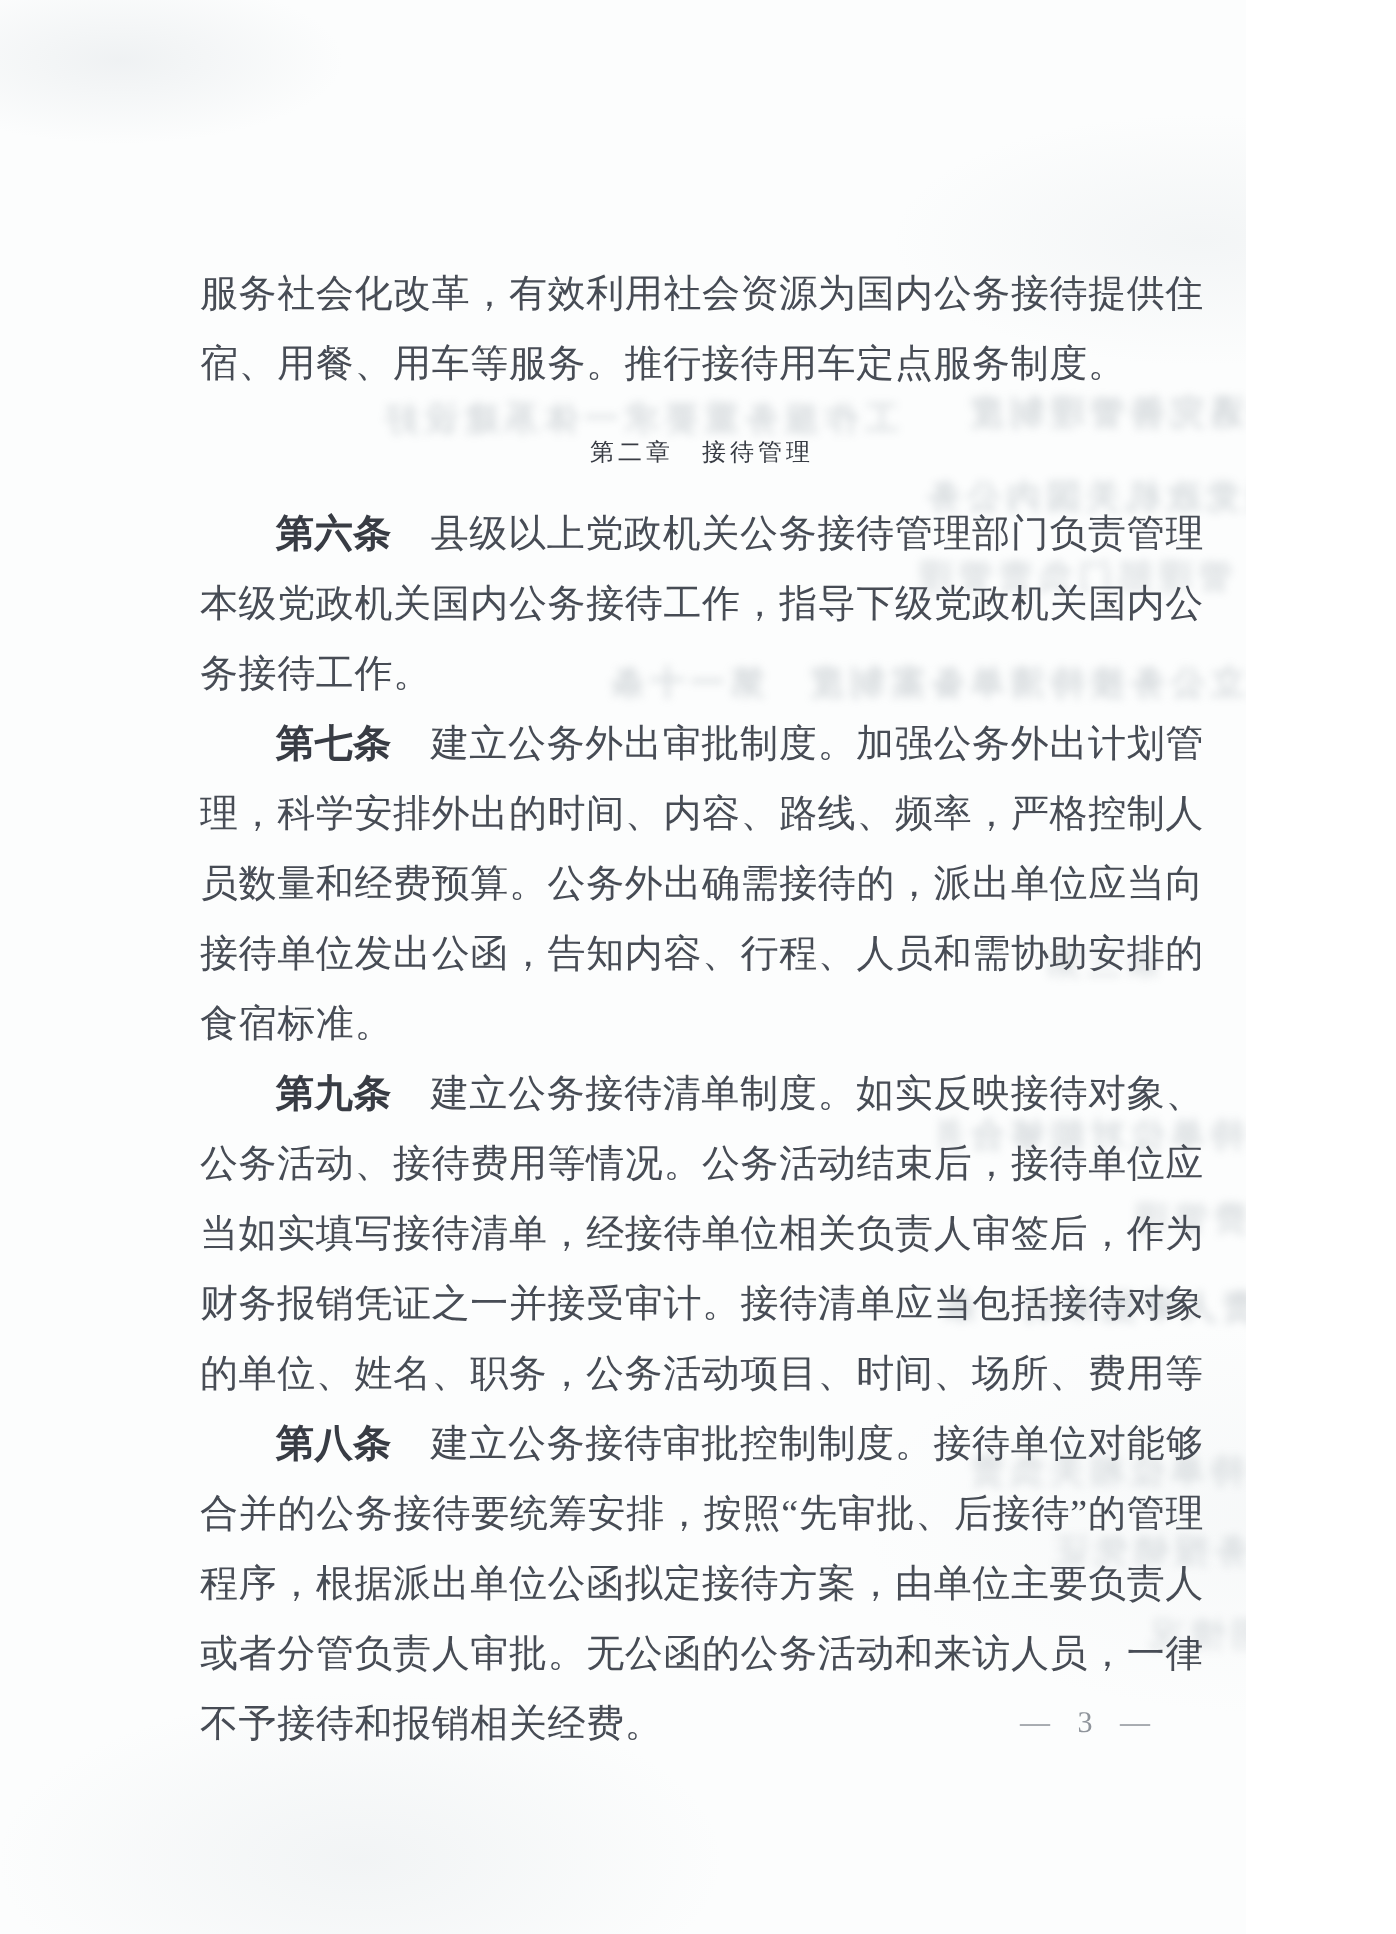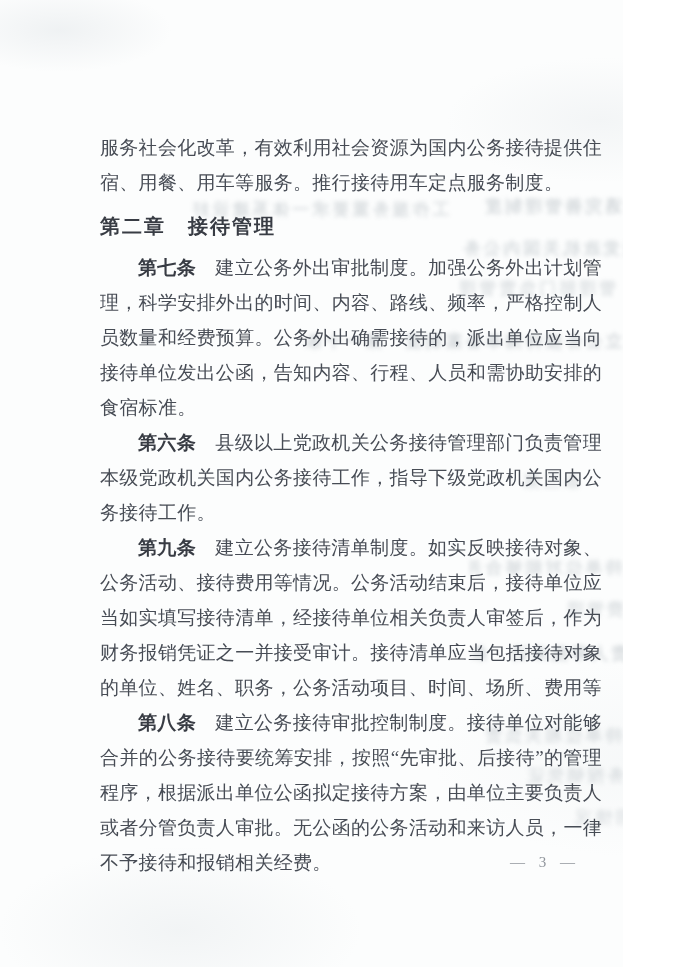--- a/index.html
+++ b/index.html
@@ -50,22 +50,23 @@
     line-height:35px;
     letter-spacing:.3px;
     text-align:justify;
     text-justify:inter-ideograph;
   }
   .para{margin:0;}
   .para.art{text-indent:2em;}
   .para b{font-weight:700;color:#383c44;}
   .chapter{
     margin:9px 0 6px 0;
-    font-size:20px;
-    font-weight:700;
+    text-align:center;
+    font-size:12px;
+    font-weight:400;
     color:#383c44;
     letter-spacing:2px;
     line-height:35px;
   }
   .footer{
     position:absolute;
     top:854px;left:0;width:580px;
     text-align:right;
     color:#8f949b;
     font-size:15px;
@@ -92,22 +93,22 @@
       <div class="ghost g10">财务报销凭证</div>
       <div class="ghost g11">费用情况</div>
     </div>
 
   <div class="content">
     <p class="para cont">服务社会化改革，有效利用社会资源为国内公务接待提供住宿、用餐、用车等服务。推行接待用车定点服务制度。</p>
 
     <h2 class="chapter">第二章　接待管理</h2>
 
     <div id="articles">
+        <p class="para art"><b>第六条</b>　县级以上党政机关公务接待管理部门负责管理本级党政机关国内公务接待工作，指导下级党政机关国内公务接待工作。</p>
         <p class="para art"><b>第七条</b>　建立公务外出审批制度。加强公务外出计划管理，科学安排外出的时间、内容、路线、频率，严格控制人员数量和经费预算。公务外出确需接待的，派出单位应当向接待单位发出公函，告知内容、行程、人员和需协助安排的食宿标准。</p>
-        <p class="para art"><b>第六条</b>　县级以上党政机关公务接待管理部门负责管理本级党政机关国内公务接待工作，指导下级党政机关国内公务接待工作。</p>
         <p class="para art"><b>第九条</b>　建立公务接待清单制度。如实反映接待对象、公务活动、接待费用等情况。公务活动结束后，接待单位应当如实填写接待清单，经接待单位相关负责人审签后，作为财务报销凭证之一并接受审计。接待清单应当包括接待对象的单位、姓名、职务，公务活动项目、时间、场所、费用等</p>
         <p class="para art"><b>第八条</b>　建立公务接待审批控制制度。接待单位对能够合并的公务接待要统筹安排，按照“先审批、后接待”的管理程序，根据派出单位公函拟定接待方案，由单位主要负责人或者分管负责人审批。无公函的公务活动和来访人员，一律不予接待和报销相关经费。</p>
       </div>
   </div>
 
   <div class="footer">— 3 —</div>
 
 </div>
 
 </body></html>

